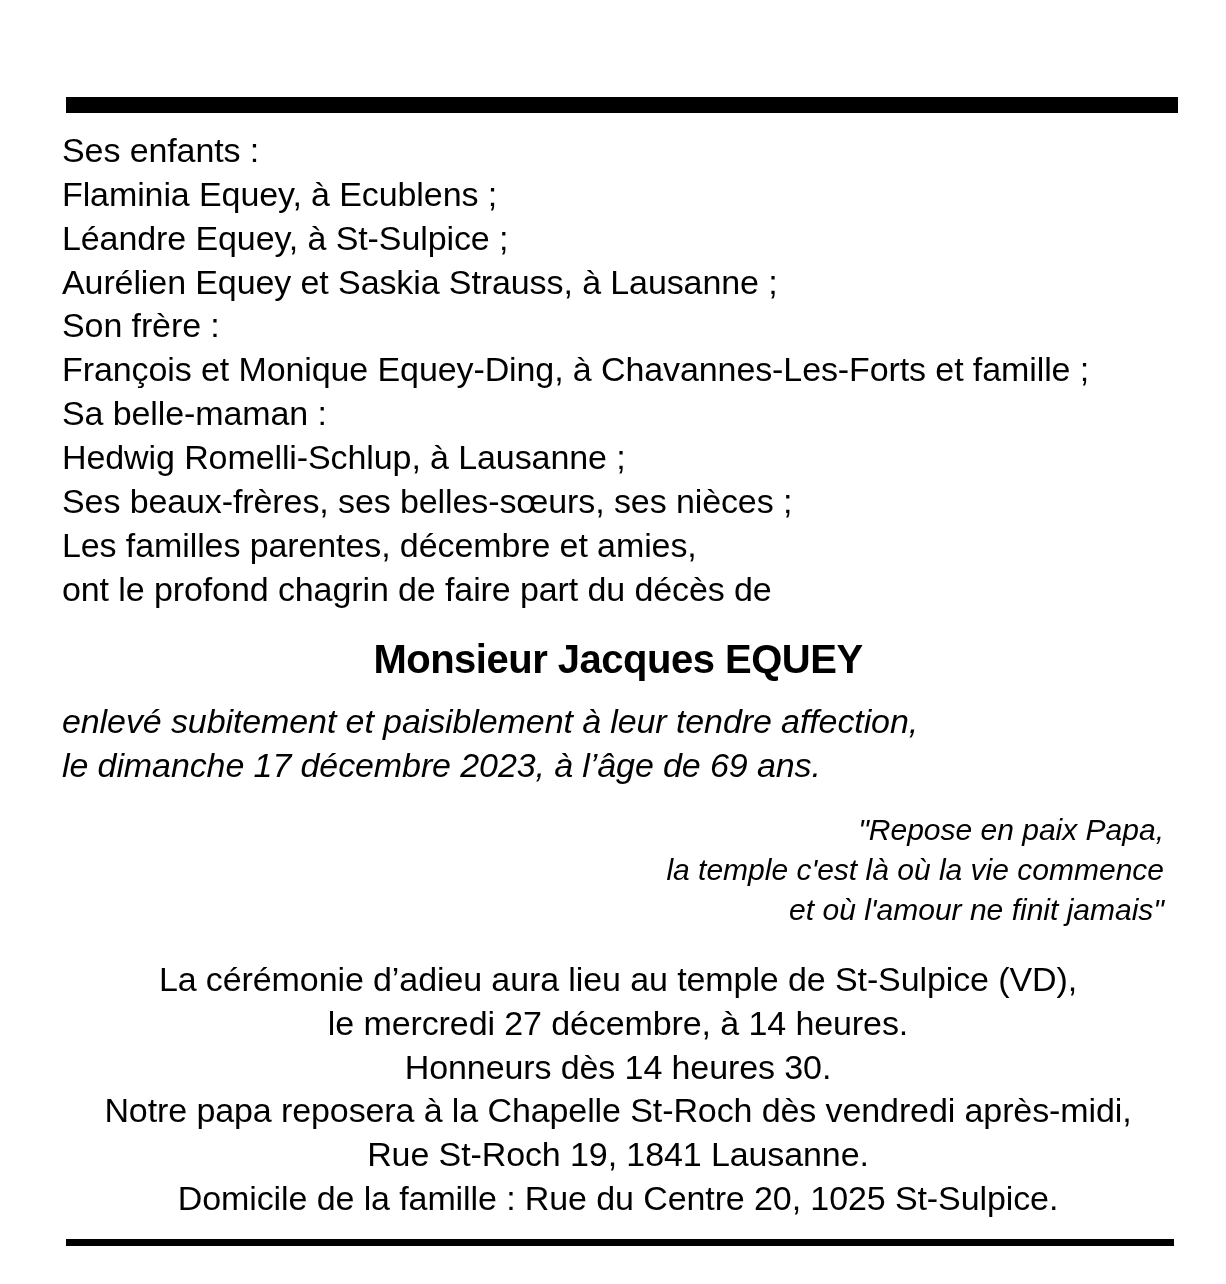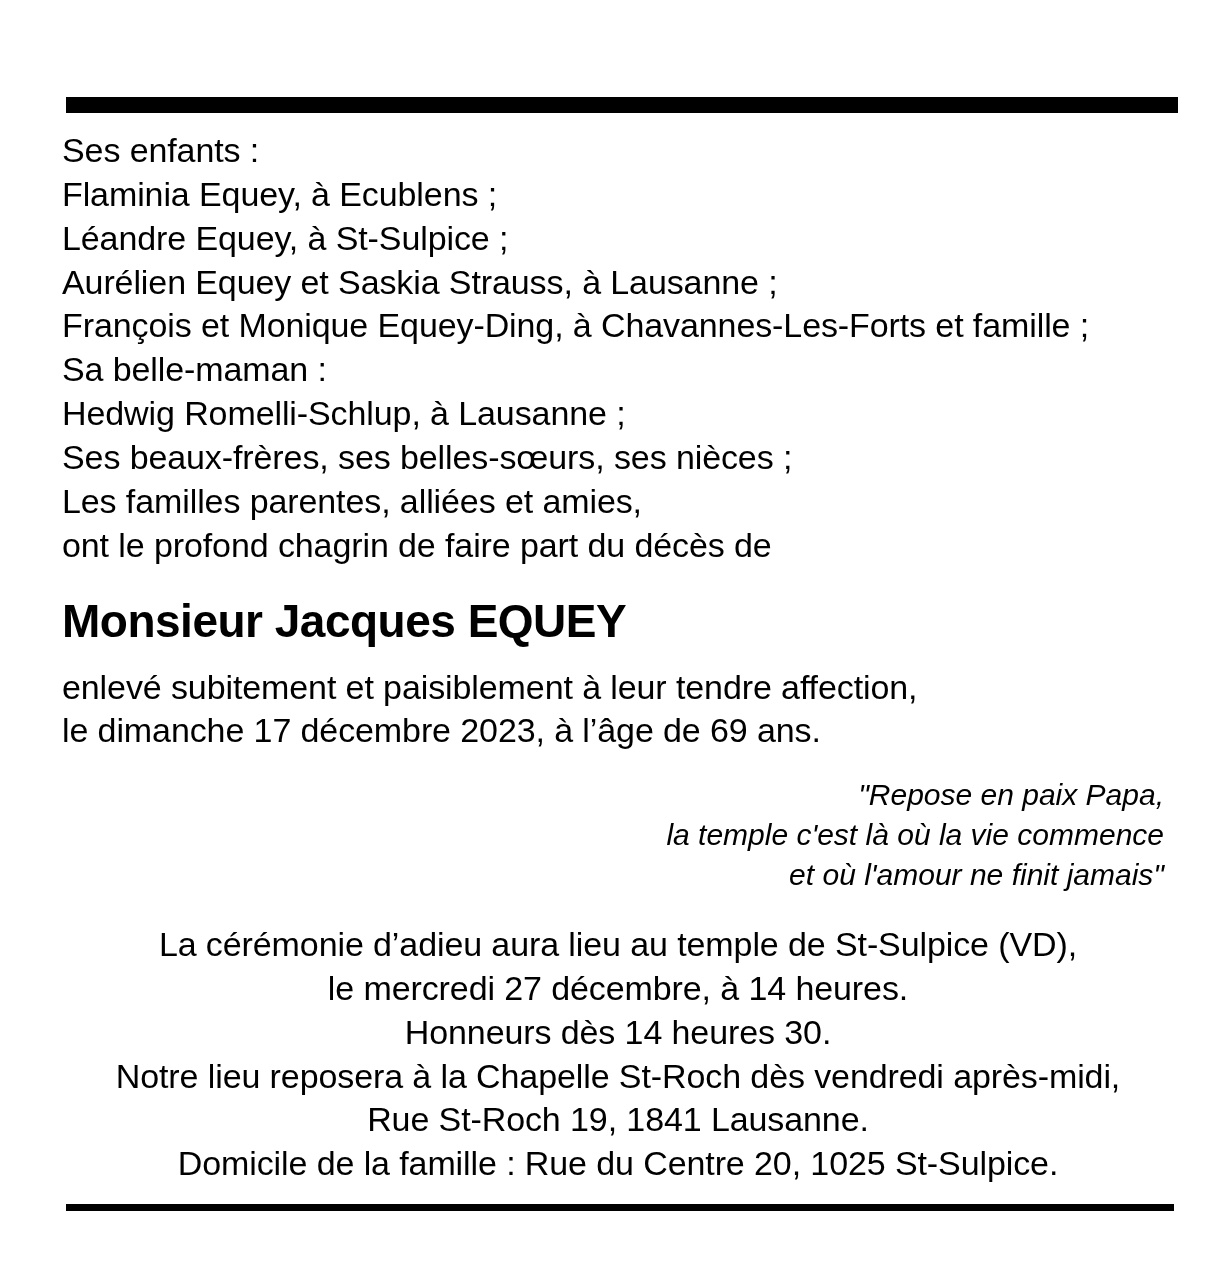--- a/index.html
+++ b/index.html
@@ -41,21 +41,22 @@
     letter-spacing: -0.1px;
     margin-top: 16px;
   }
   .block .line {
     white-space: nowrap;
   }
   .bold {
     font-weight: normal;
   }
   .deceased-name {
-    font-size: 46px;
+    text-align: center;
+    font-size: 40px;
     font-weight: bold;
     letter-spacing: -0.5px;
     margin: 26px 0 18px 0;
     white-space: nowrap;
   }
   .quote {
     text-align: right;
     font-style: italic;
     font-size: 30px;
     line-height: 1.33;
@@ -63,59 +64,61 @@
   }
   .quote .line {
     white-space: nowrap;
   }
   .ceremony {
     margin-top: 28px;
     text-align: center;
   }
   .after-name {
     margin-top: 4px;
+    font-style: italic;
   }
 </style>
 </head>
 <body>
 
 <div class="notice">
 
   <div class="rule-top"></div>
 
   <div class="block">
       <div class="line"><span>Ses enfants :</span></div>
       <div class="line"><span>Flaminia </span><span class="bold">Equey</span><span>, à Ecublens ;</span></div>
       <div class="line"><span>Léandre </span><span class="bold">Equey</span><span>, à St-Sulpice ;</span></div>
       <div class="line"><span>Aurélien </span><span class="bold">Equey</span><span> et Saskia </span><span class="bold">Strauss</span><span>, à Lausanne ;</span></div>
+      <div class="line"><span>Son frère :</span></div>
       <div class="line"><span>François et Monique </span><span class="bold">Equey-Ding</span><span>, à Chavannes-Les-Forts et famille ;</span></div>
       <div class="line"><span>Sa belle-maman :</span></div>
       <div class="line"><span>Hedwig </span><span class="bold">Romelli-Schlup</span><span>, à Lausanne ;</span></div>
       <div class="line"><span>Ses beaux-frères, ses belles-sœurs, ses nièces ;</span></div>
-      <div class="line"><span>Les familles parentes, alliées et amies,</span></div>
+      <div class="line"><span>Les familles parentes, décembre et amies,</span></div>
       <div class="line"><span>ont le profond chagrin de faire part du décès de</span></div>
     </div>
 
   <div class="deceased-name">Monsieur Jacques EQUEY</div>
 
   <div class="block after-name">
       <div class="line"><span>enlevé subitement et paisiblement à leur tendre affection,</span></div>
       <div class="line"><span>le dimanche 17 décembre 2023, à l’âge de 69 ans.</span></div>
     </div>
 
   <div class="quote">
       <div class="line">"Repose en paix Papa,</div>
       <div class="line">la temple c'est là où la vie commence</div>
       <div class="line">et où l'amour ne finit jamais"</div>
     </div>
 
   <div class="block ceremony">
       <div class="line"><span>La cérémonie d’adieu aura lieu au temple de St-Sulpice (VD),</span></div>
       <div class="line"><span>le mercredi 27 décembre, à 14 heures.</span></div>
       <div class="line"><span>Honneurs dès 14 heures 30.</span></div>
-      <div class="line"><span>Notre lieu reposera à la Chapelle St-Roch dès vendredi après-midi,</span></div>
+      <div class="line"><span>Notre papa reposera à la Chapelle St-Roch dès vendredi après-midi,</span></div>
       <div class="line"><span>Rue St-Roch 19, 1841 Lausanne.</span></div>
       <div class="line"><span>Domicile de la famille : Rue du Centre 20, 1025 </span><span class="bold">St-Sulpice</span><span>.</span></div>
     </div>
 
   <div class="rule-bottom"></div>
 
 </div>
 
 </body></html>

